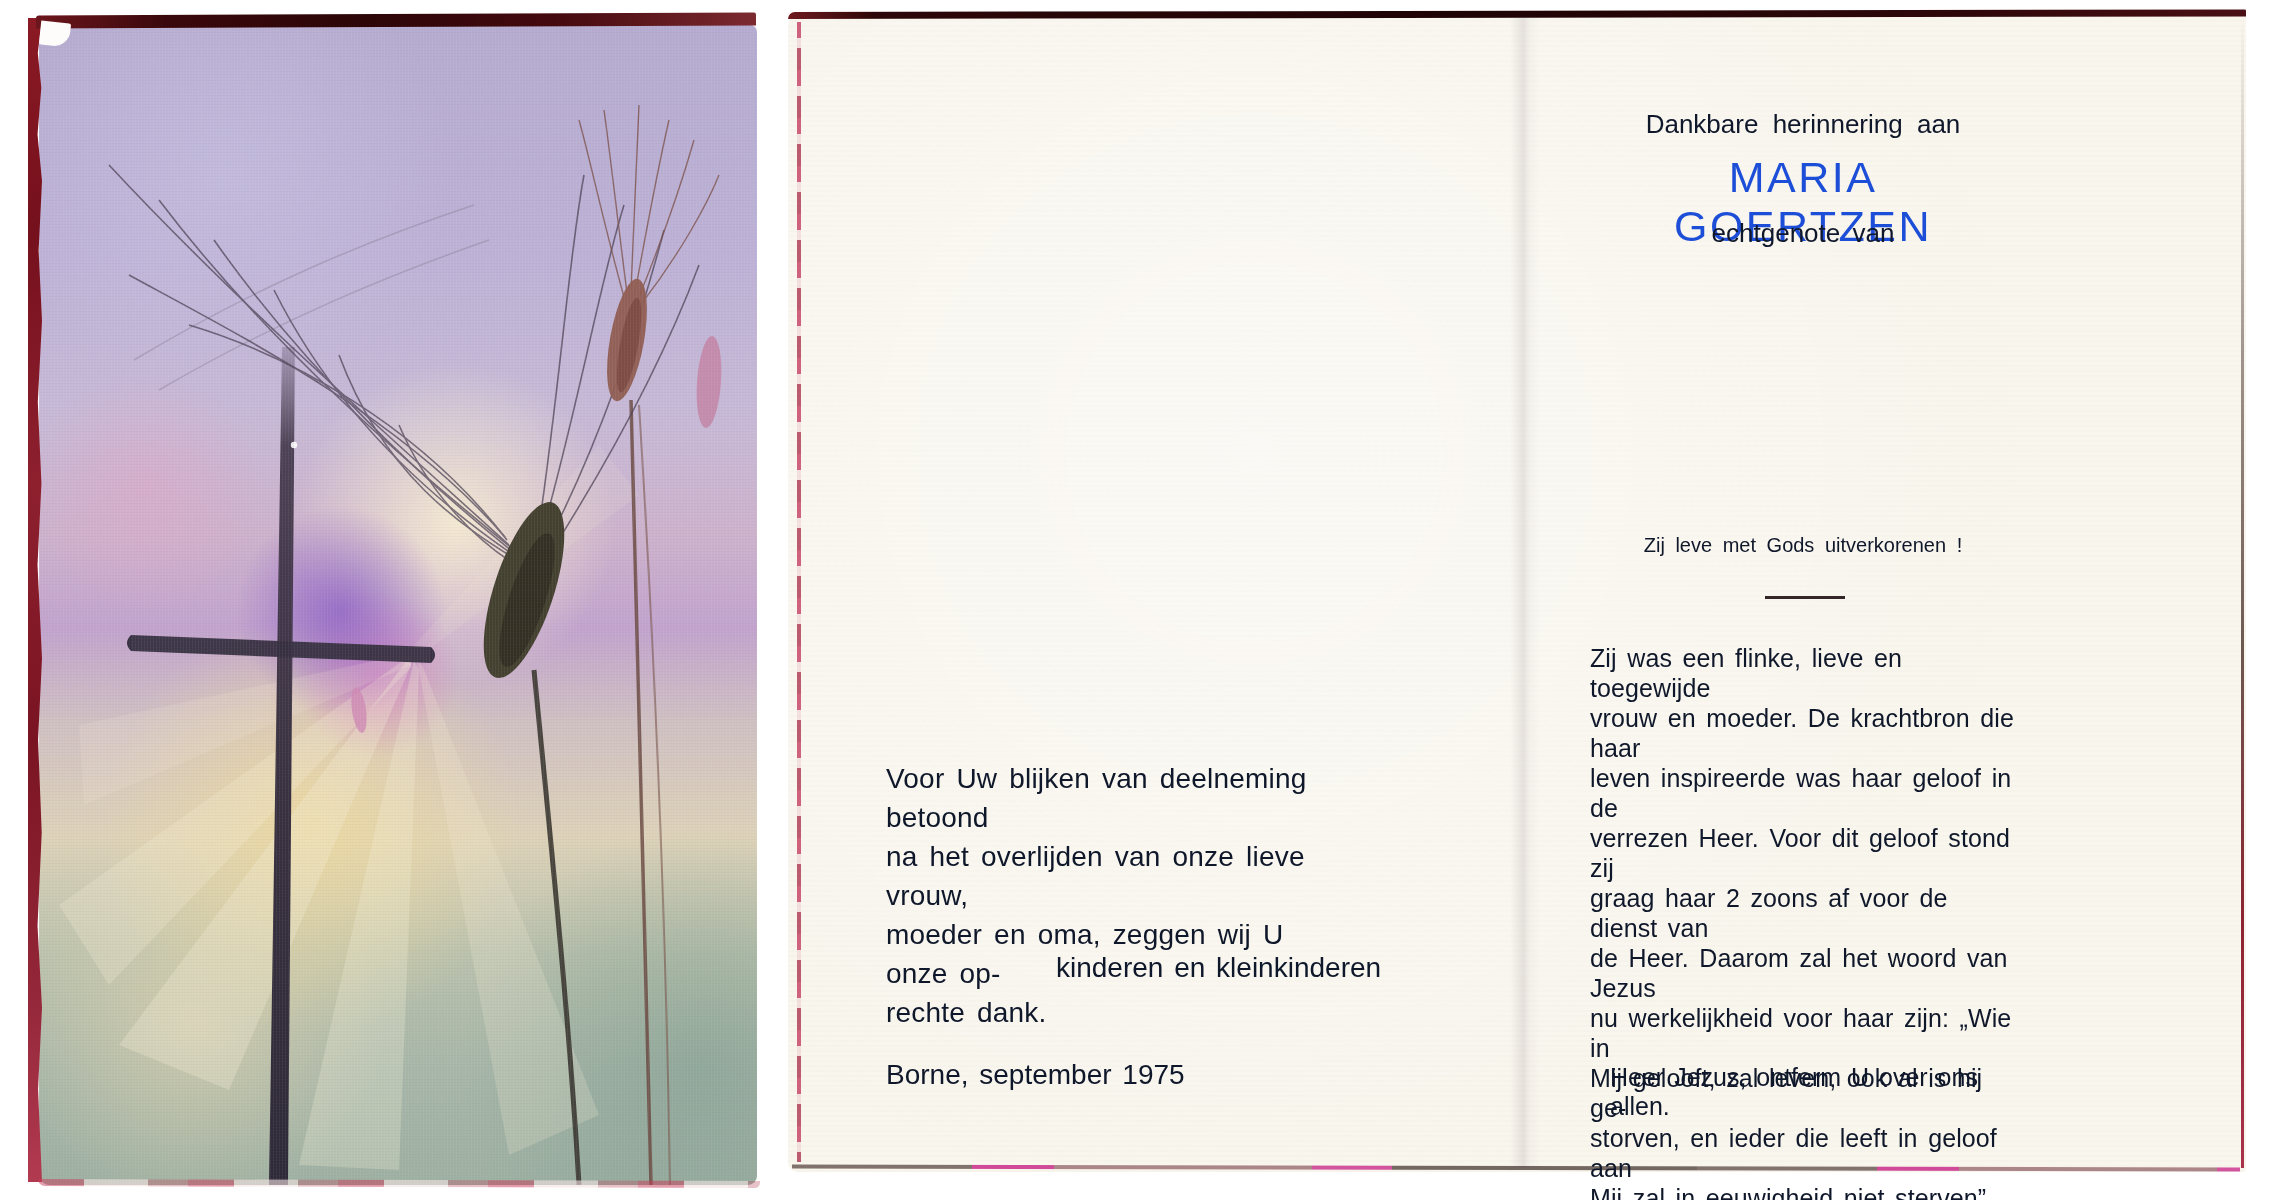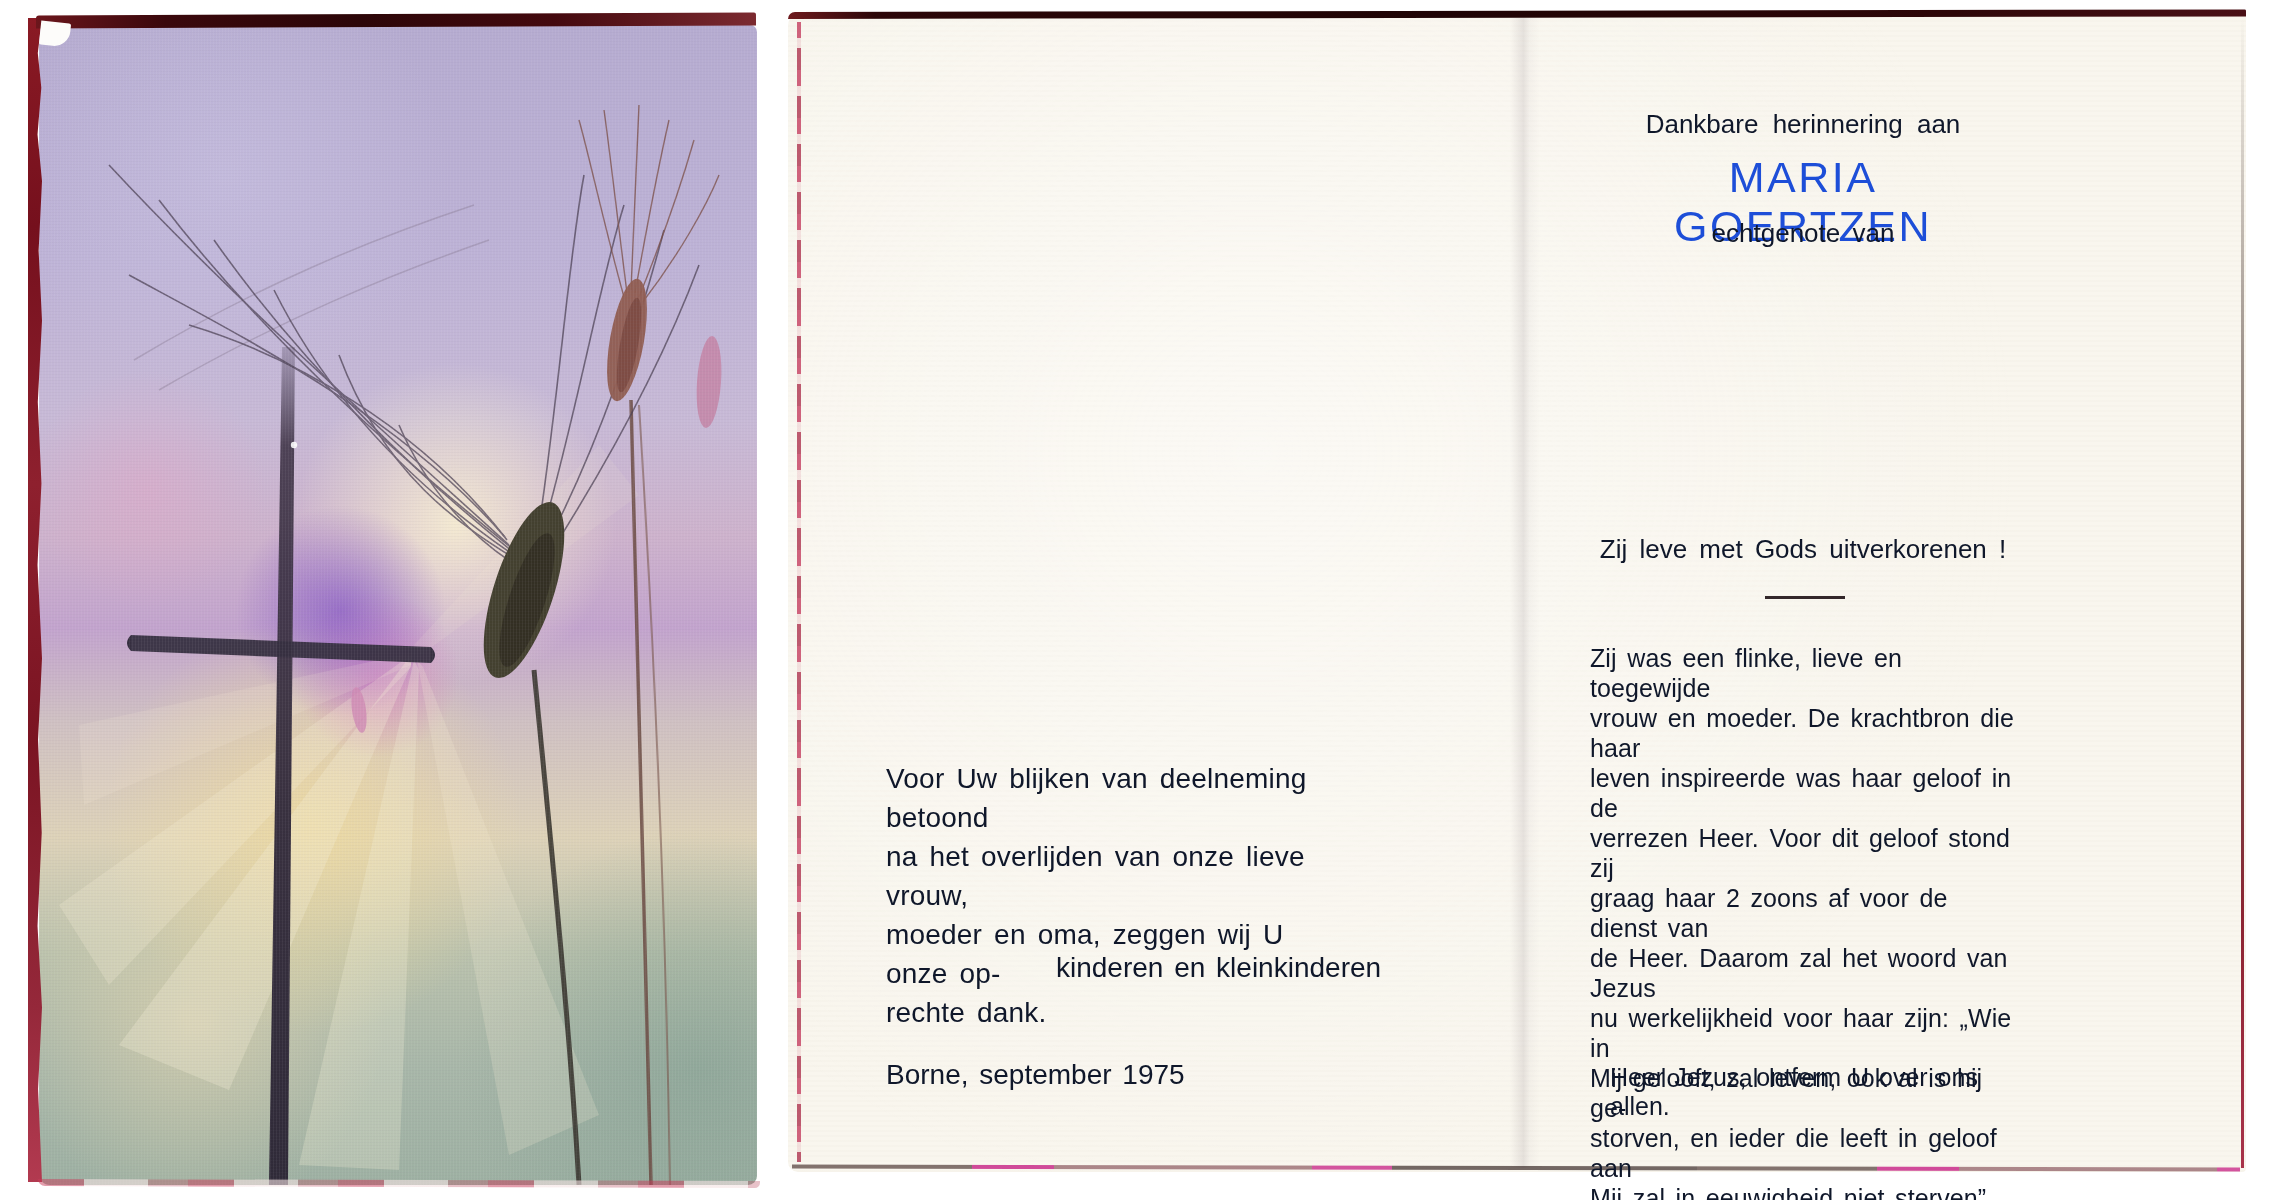--- a/index.html
+++ b/index.html
@@ -91,21 +91,21 @@
   .thanks{left:98px;top:747px;width:470px;font-size:28px;line-height:39px;word-spacing:4px;letter-spacing:.2px}
   .signature{left:268px;top:936px;font-size:28px;line-height:40px;word-spacing:3px}
   .dateline{left:98px;top:1047px;font-size:28px;word-spacing:3px}
 
   .rcol{left:802px;width:426px;text-align:center}
   .intro{top:97px;font-size:26px;word-spacing:7px}
   .deceased-name{top:141px;font-size:43px;letter-spacing:2.5px;word-spacing:12px;color:#1d4ed8}
   .spouse-label{top:206px;font-size:26px;word-spacing:5px}
   .spouse-name{top:250px;font-size:26px;line-height:29px;word-spacing:5px}
   .vitals{top:327px;font-size:25px;line-height:30px;word-spacing:4px}
-  .motto{top:522px;font-size:26px;word-spacing:5px}
+  .motto{top:522px;font-size:20px;word-spacing:5px}
   .divider{position:absolute;left:977px;top:584px;width:80px;height:3px;background:#33272a;z-index:3}
   .memorial{top:631px;text-align:left;font-size:25px;line-height:30px;word-spacing:3.5px;letter-spacing:.1px}
   .closing{left:822px;top:1051px;width:410px;text-align:left;font-size:25px;word-spacing:3px}
 </style>
 </head>
 <body>
 
 <div class="photo">
   <div class="left-edge"></div>
   <div class="top-edge"></div>

